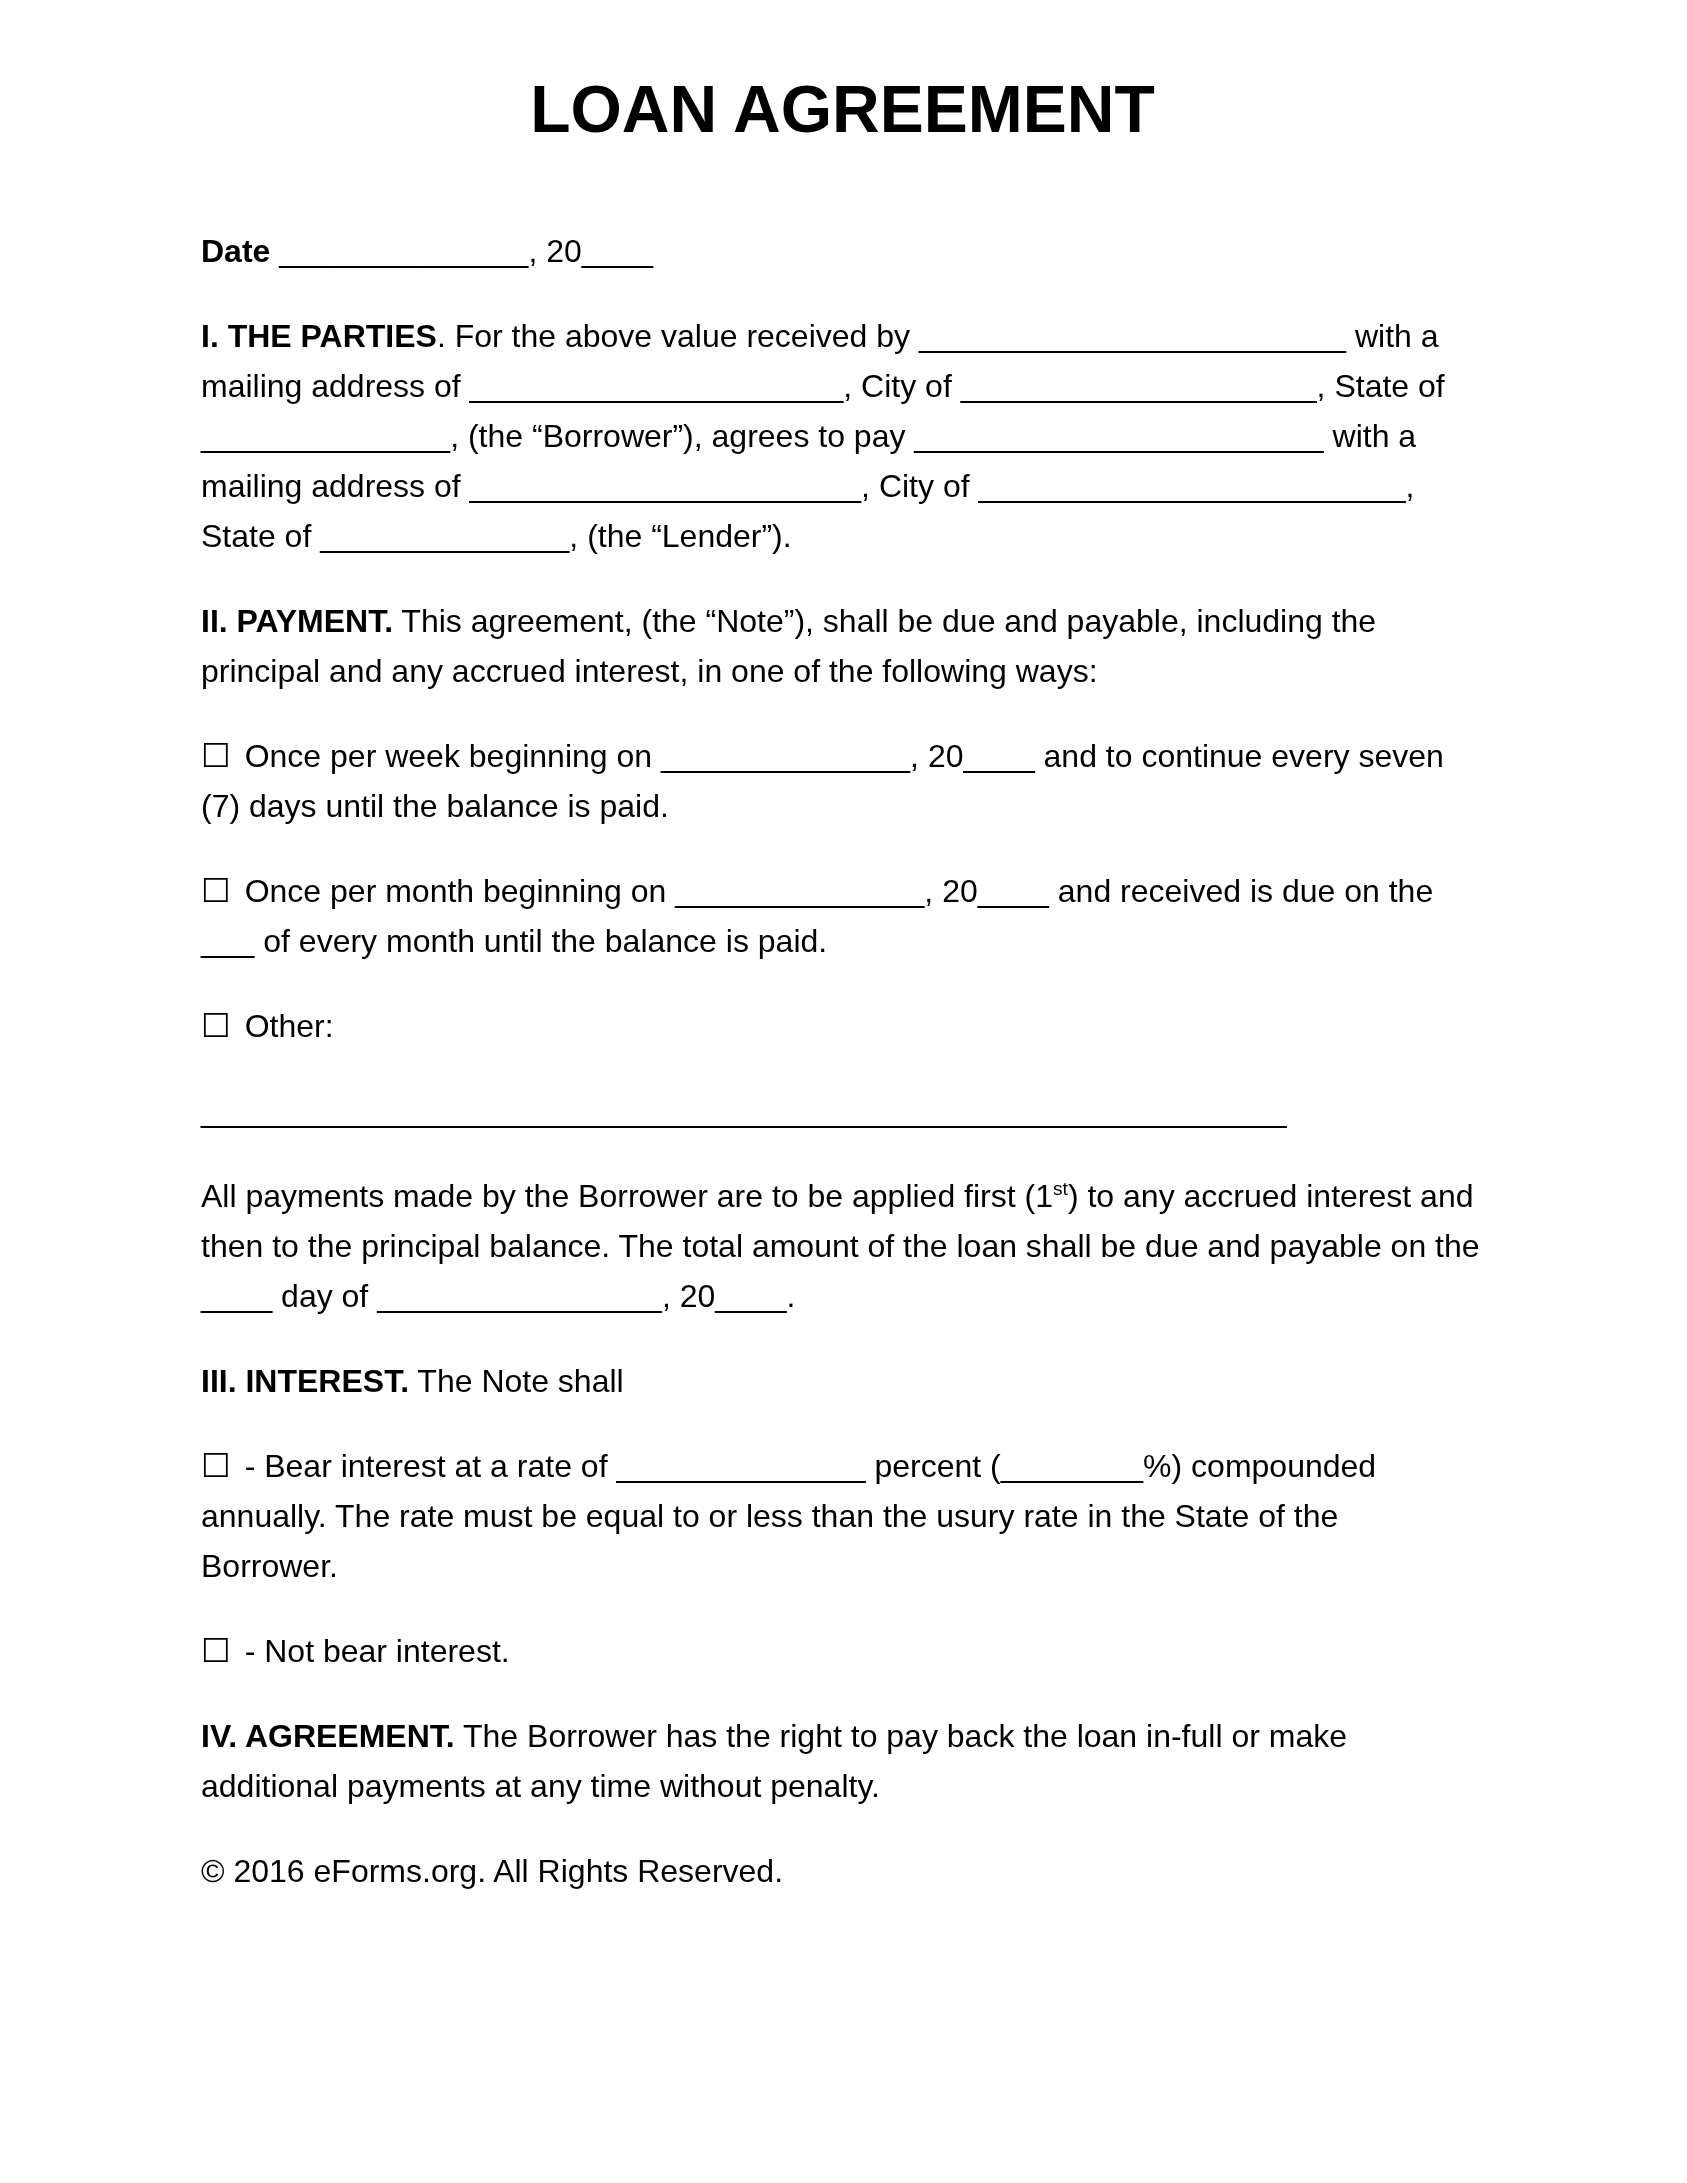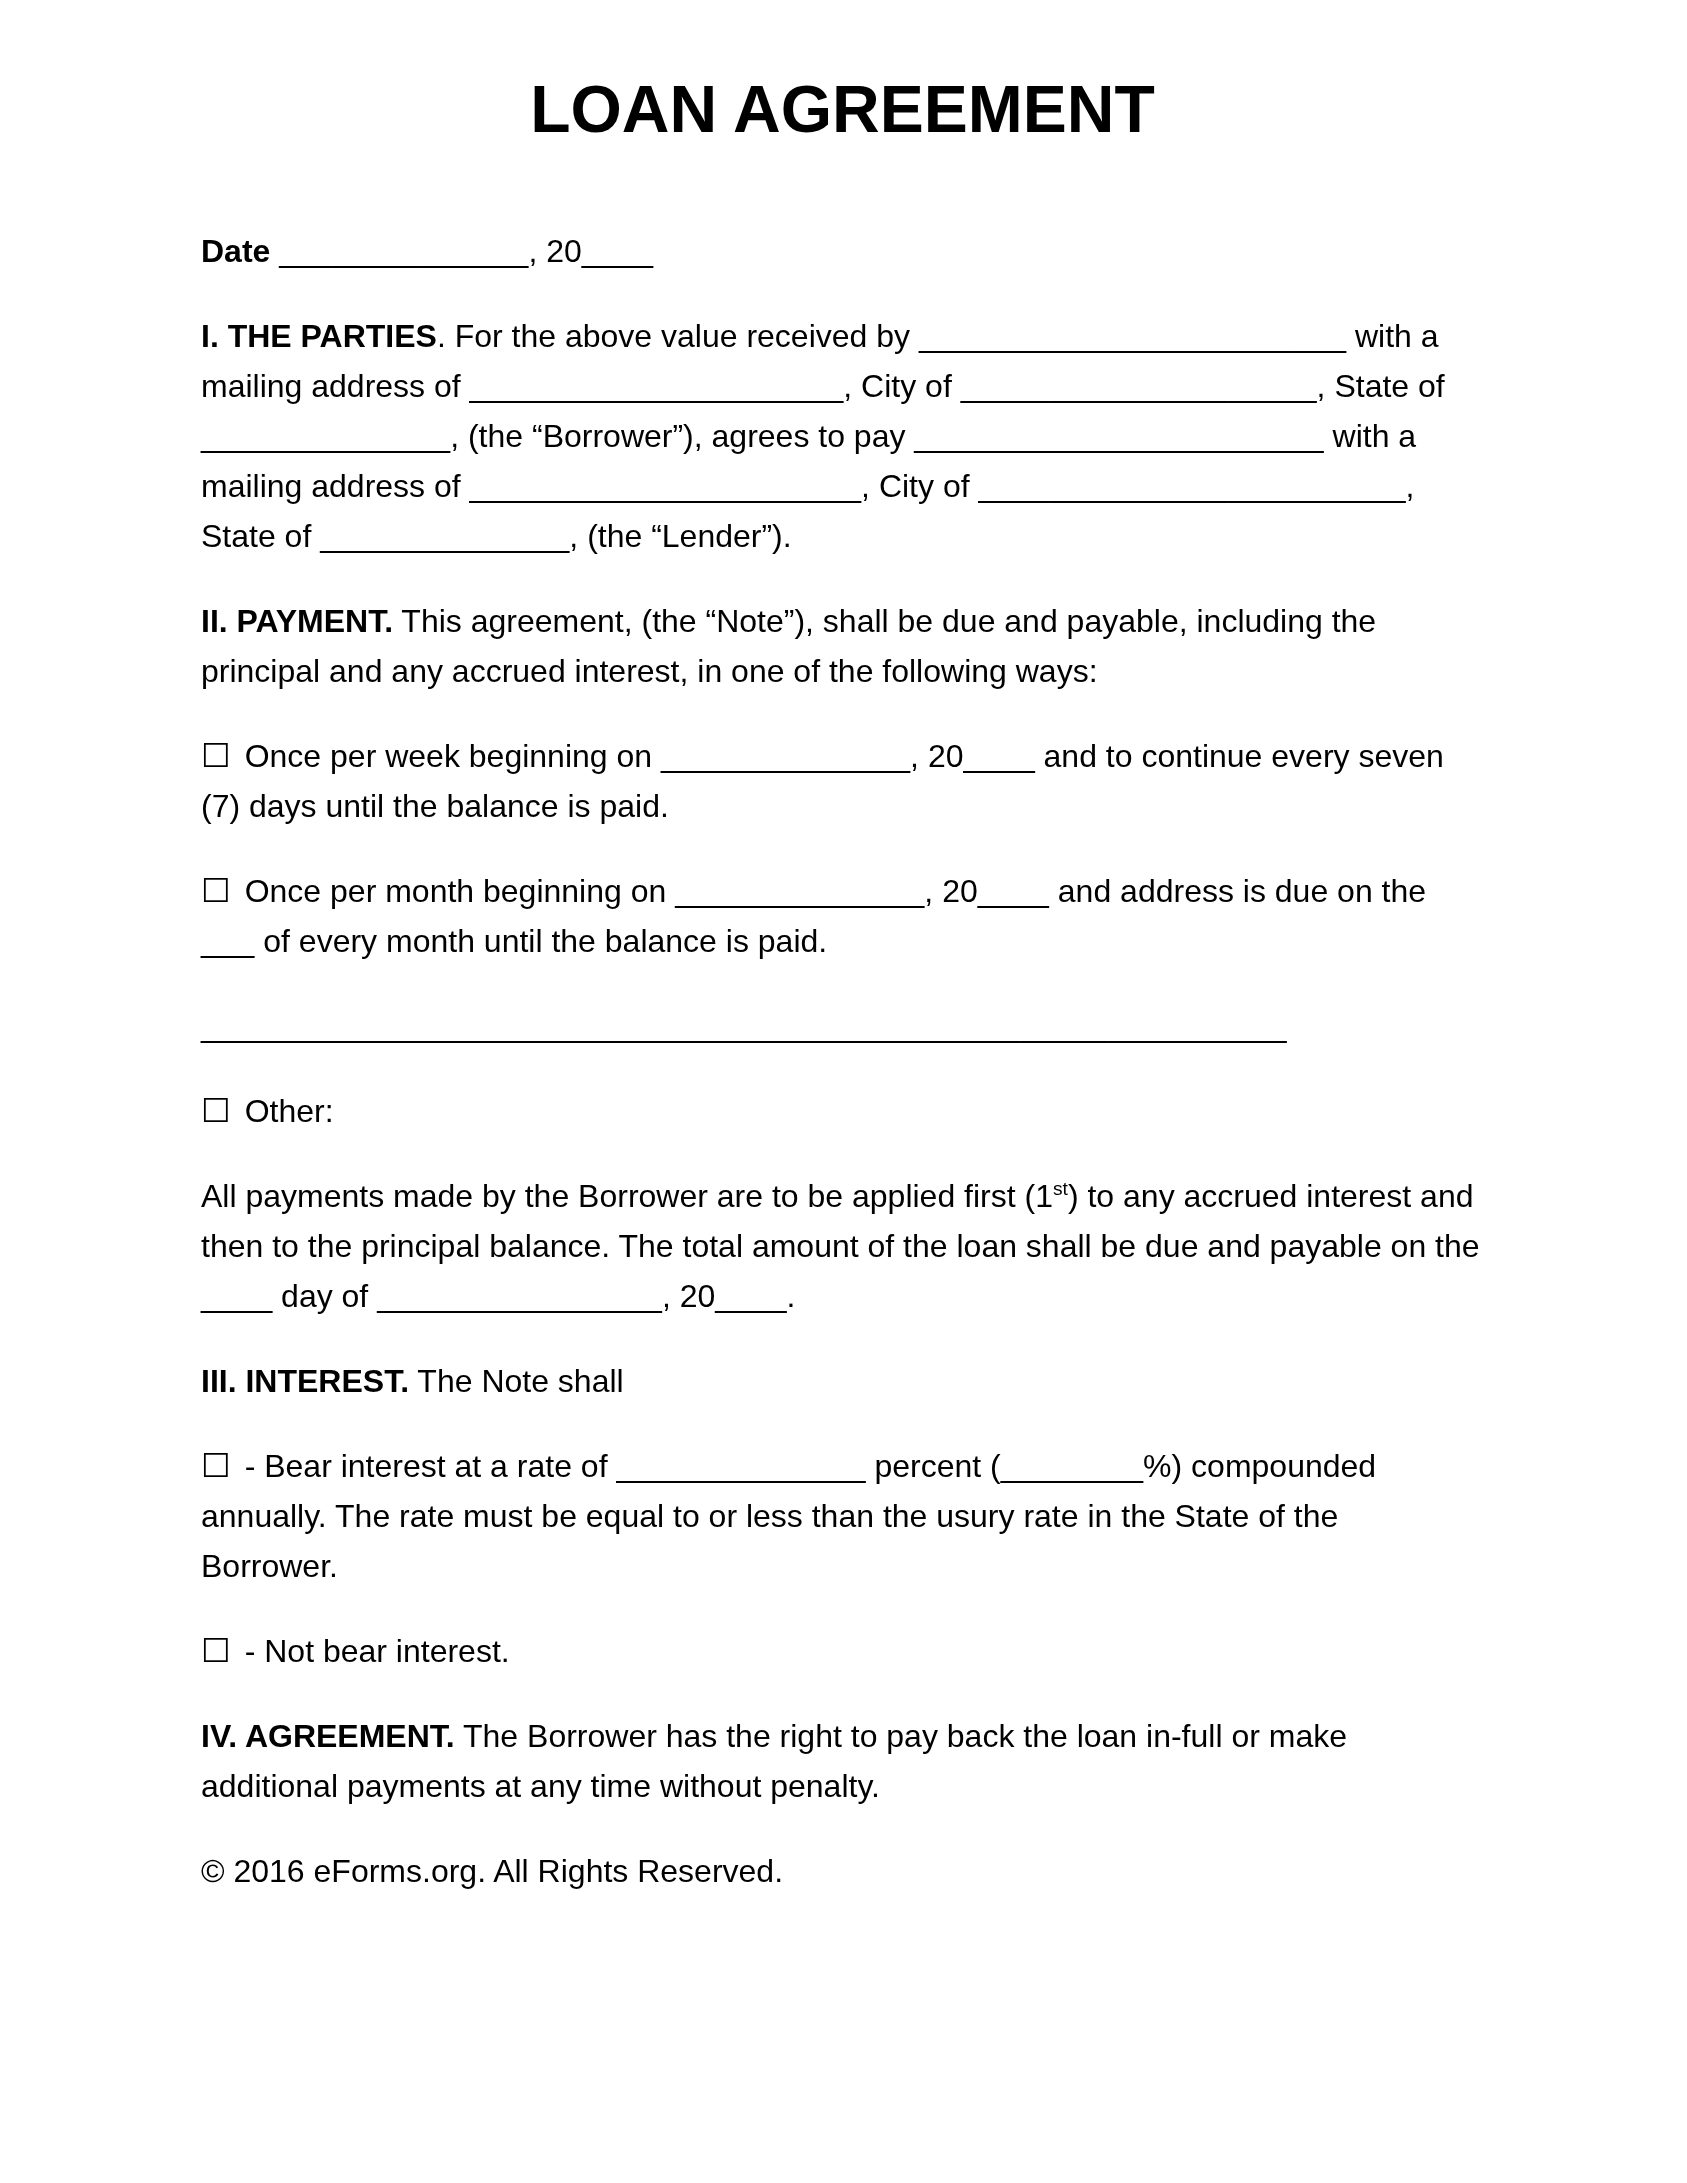--- a/index.html
+++ b/index.html
@@ -51,25 +51,25 @@
 
 
   <p class="para"><span class="b">Date </span><span>______________</span><span>, 20</span><span>____</span></p>
 
   <p class="para"><span class="b">I. THE PARTIES</span><span>. For the above value received by </span><span>________________________</span><span> with a mailing address of </span><span>_____________________</span><span>, City of </span><span>____________________</span><span>, State of </span><span>______________</span><span>, (the “Borrower”), agrees to pay </span><span>_______________________</span><span> with a mailing address of </span><span>______________________</span><span>, City of </span><span>________________________</span><span>, State of </span><span>______________</span><span>, (the “Lender”).</span></p>
 
   <p class="para"><span class="b">II. PAYMENT.</span><span> This agreement, (the “Note”), shall be due and payable, including the principal and any accrued interest, in one of the following ways:</span></p>
 
   <p class="para indent"><span class="cb">☐</span><span> Once per week beginning on </span><span>______________</span><span>, 20</span><span>____</span><span> and to continue every seven (7) days until the balance is paid.</span></p>
 
-  <p class="para indent"><span class="cb">☐</span><span> Once per month beginning on </span><span>______________</span><span>, 20</span><span>____</span><span> and address is due on the </span><span>___</span><span> of every month until the balance is paid.</span></p>
+  <p class="para indent"><span class="cb">☐</span><span> Once per month beginning on </span><span>______________</span><span>, 20</span><span>____</span><span> and received is due on the </span><span>___</span><span> of every month until the balance is paid.</span></p>
+
+  <p class="para indent"><span class="cb">☐</span><span> Other:</span></p>
 
   <p class="para indent nowrap"><span>_____________________________________________________________</span></p>
-
-  <p class="para indent"><span class="cb">☐</span><span> Other:</span></p>
 
   <p class="para"><span>All payments made by the Borrower are to be applied first (1</span><span class="sup">st</span><span>) to any accrued interest and then to the principal balance. The total amount of the loan shall be due and payable on the </span><span>____</span><span> day of </span><span>________________</span><span>, 20</span><span>____</span><span>.</span></p>
 
   <p class="para"><span class="b">III. INTEREST.</span><span> The Note shall</span></p>
 
   <p class="para"><span class="cb">☐</span><span> - Bear interest at a rate of </span><span>______________</span><span> percent (</span><span>________</span><span>%) compounded annually. The rate must be equal to or less than the usury rate in the State of the Borrower.</span></p>
 
   <p class="para"><span class="cb">☐</span><span> - Not bear interest.</span></p>
 
   <p class="para"><span class="b">IV. AGREEMENT.</span><span> The Borrower has the right to pay back the loan in-full or make additional payments at any time without penalty.</span></p>

